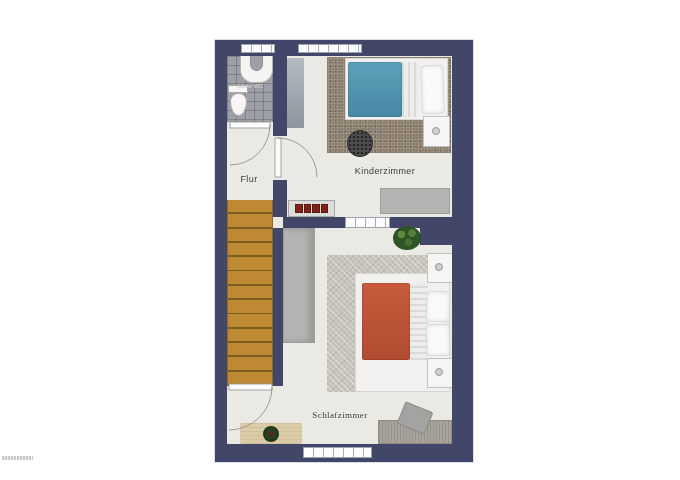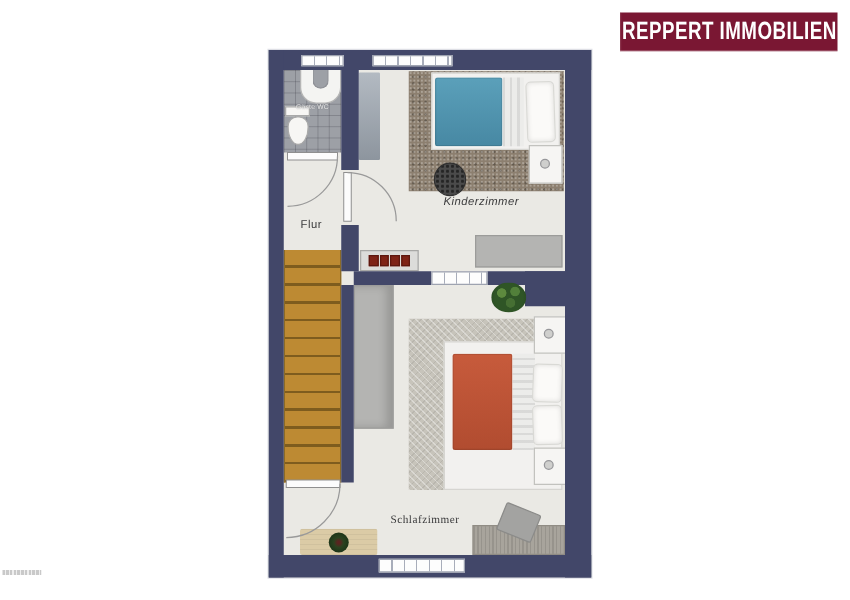--- a/index.html
+++ b/index.html
@@ -89,23 +89,20 @@
   .doors{position:absolute;left:0;top:0;z-index:6;}
 
   .watermark{position:absolute;left:2px;top:456px;width:31px;height:4px;opacity:.55;
         background:repeating-linear-gradient(90deg,#9d9d9d 0 2px,#e2e2e2 2px 3px);}
 </style>
 </head>
 <body>
 
 <div class="canvas">
 
-  <div class="logo">
-    <span>REPPERT IMMOBILIEN</span>
-  </div>
 
   <div class="plan">
 
     <div class="abs bath-tile" style="left:12px;top:16px;width:46px;height:66px;"></div>
     <div class="abs carpet-kinder" style="left:112px;top:17px;width:124px;height:96px;"></div>
     <div class="abs rug-gray" style="left:72px;top:18px;width:17px;height:70px;"></div>
     <div class="abs carpet-schlaf" style="left:112px;top:215px;width:106px;height:137px;"></div>
     <div class="abs rug-beige" style="left:25px;top:383px;width:62px;height:21px;"></div>
 
     <div class="abs stairs" style="left:12px;top:160px;width:46px;height:186px;"></div>
@@ -160,20 +157,20 @@
       <rect x="15" y="82" width="40" height="6" fill="#fcfcfc" stroke="#8f8f8f" stroke-width="0.8"></rect>
       <path d="M 55 85 A 40 40 0 0 1 15 125" fill="none" stroke="#9a9a9a" stroke-width="1"></path>
       <rect x="60" y="98" width="6" height="39" fill="#fcfcfc" stroke="#8f8f8f" stroke-width="0.8"></rect>
       <path d="M 63 98 A 39 39 0 0 1 102 137" fill="none" stroke="#9a9a9a" stroke-width="1"></path>
       <rect x="14" y="344" width="43" height="6" fill="#fcfcfc" stroke="#8f8f8f" stroke-width="0.8"></rect>
       <path d="M 57 347 A 43 43 0 0 1 14 390" fill="none" stroke="#9a9a9a" stroke-width="1"></path>
     </svg>
 
     <div class="tiny-label" style="left:12px;top:43px;width:46px;">Gäste WC</div>
     <div class="room-label" style="left:16px;top:134px;width:36px;">Flur</div>
-    <div class="room-label" style="left:120px;top:116px;width:100px;font-style:italic;">Kinderzimmer</div>
+    <div class="room-label" style="left:120px;top:126px;width:100px;">Kinderzimmer</div>
     <div class="room-label" style="left:80px;top:370px;width:90px;font-family:Liberation Serif, serif;">Schlafzimmer</div>
 
   </div>
 
   <div class="watermark"></div>
 
 </div>
 
 </body></html>

